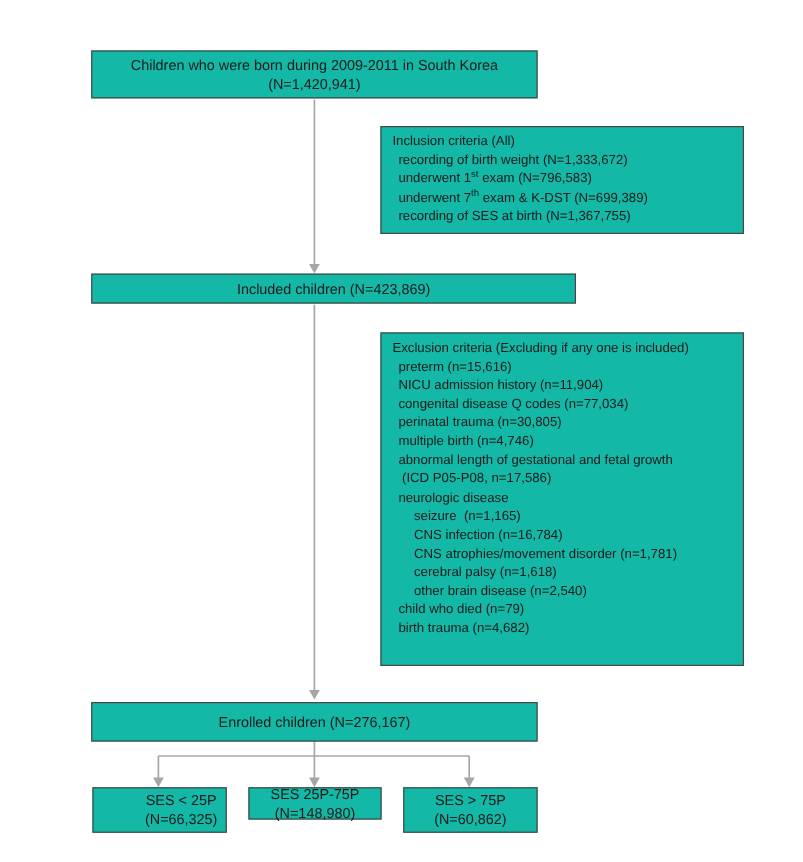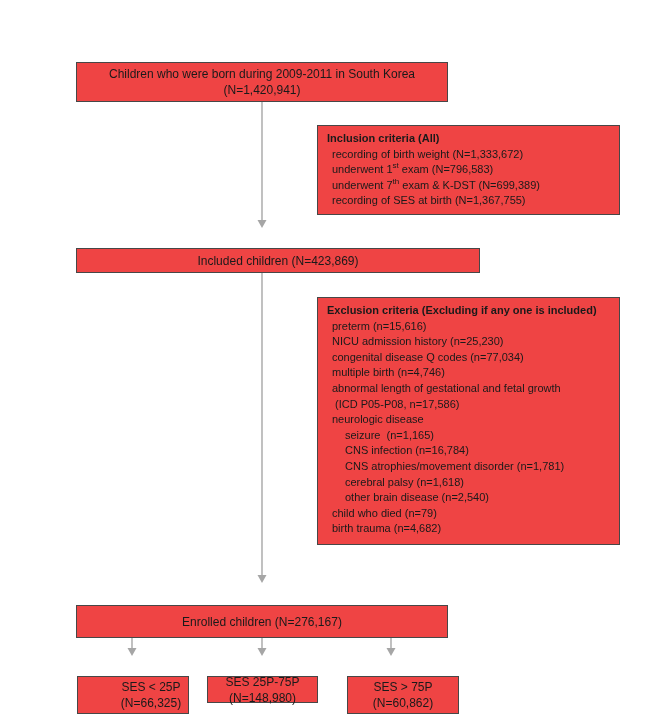--- a/index.html
+++ b/index.html
@@ -5,46 +5,45 @@
   * { margin: 0; padding: 0; box-sizing: border-box; }
   html, body { background: #ffffff; }
   body {
     width: 669px; height: 718px; position: relative;
     font-family: "Liberation Sans", sans-serif;
     color: #1a1a1a;
   }
   .canvas { position: absolute; left: 0; top: 0; width: 669px; height: 718px; }
   .connector-layer { position: absolute; left: 0; top: 0; pointer-events: none; }
   .box {
-    position: absolute; background: #ef4444;
+    position: absolute; background: #14b8a6;
     border: 1.5px solid #474747;
-    margin-top: 20px;
   }
   .center-box {
     display: flex; flex-direction: column;
     align-items: center; justify-content: center;
     text-align: center; font-size: 12px; line-height: 16px;
   }
   .crit-box { font-size: 11px; line-height: 15.6px; padding: 5px 6px 4px 9px; }
-  .crit-title { font-weight: bold; }
+  .crit-title { font-weight: normal; }
   .crit-item { white-space: pre-wrap; }
   .ind0 { margin-left: 5px; }
   .ind1 { margin-left: 8px; }
   .ind2 { margin-left: 18px; }
   .crit-item sup { font-size: 8px; line-height: 0; vertical-align: super; }
 
   
   #box-population { left: 76px;  top: 42px;  width: 372px; height: 40px; }
   #box-inclusion  { left: 317px; top: 105px; width: 303px; height: 90px; }
   #box-included   { left: 76px;  top: 228px; width: 404px; height: 25px; }
-  #box-exclusion  { left: 317px; top: 277px; width: 303px; height: 248px; }
+  #box-exclusion  { left: 317px; top: 277px; width: 303px; height: 278px; }
   #box-enrolled   { left: 76px;  top: 585px; width: 372px; height: 33px; }
   #box-ses-low    { left: 77px;  top: 656px; width: 112px; height: 38px; padding-left: 36px; }
   #box-ses-mid    { left: 207px; top: 656px; width: 111px; height: 27px; text-align: center; }
-  #box-ses-high   { left: 347px; top: 656px; width: 112px; height: 38px; }
+  #box-ses-high   { left: 336px; top: 656px; width: 112px; height: 38px; }
 </style>
 </head>
 <body>
 
 <div class="canvas">
 
   <svg class="connector-layer" width="669" height="718" viewBox="0 0 669 718">
     <g stroke="#a6a6a6" stroke-width="1.4" fill="none">
 
       <line x1="262" y1="83" x2="262" y2="221"></line>
@@ -82,22 +81,23 @@
   </div>
 
   <div id="box-included" class="box center-box">
     <div>Included children (N=423,869)</div>
   </div>
 
   <div id="box-exclusion" class="box crit-box">
     <div class="crit-title">Exclusion criteria (Excluding if any one is included)</div>
     <div>
         <div class="crit-item ind0"><span>preterm (n=15,616)</span></div>
-        <div class="crit-item ind0"><span>NICU admission history (n=25,230)</span></div>
+        <div class="crit-item ind0"><span>NICU admission history (n=11,904)</span></div>
         <div class="crit-item ind0"><span>congenital disease Q codes (n=77,034)</span></div>
+        <div class="crit-item ind0"><span>perinatal trauma (n=30,805)</span></div>
         <div class="crit-item ind0"><span>multiple birth (n=4,746)</span></div>
         <div class="crit-item ind0"><span>abnormal length of gestational and fetal growth</span></div>
         <div class="crit-item ind1"><span>(ICD P05-P08, n=17,586)</span></div>
         <div class="crit-item ind0"><span>neurologic disease</span></div>
         <div class="crit-item ind2"><span>seizure  (n=1,165)</span></div>
         <div class="crit-item ind2"><span>CNS infection (n=16,784)</span></div>
         <div class="crit-item ind2"><span>CNS atrophies/movement disorder (n=1,781)</span></div>
         <div class="crit-item ind2"><span>cerebral palsy (n=1,618)</span></div>
         <div class="crit-item ind2"><span>other brain disease (n=2,540)</span></div>
         <div class="crit-item ind0"><span>child who died (n=79)</span></div>

